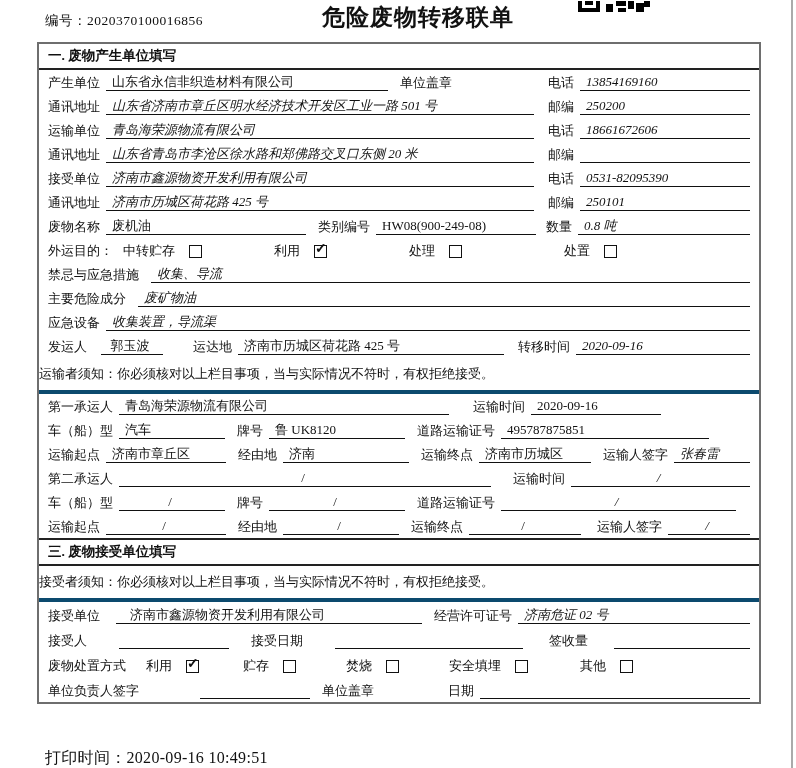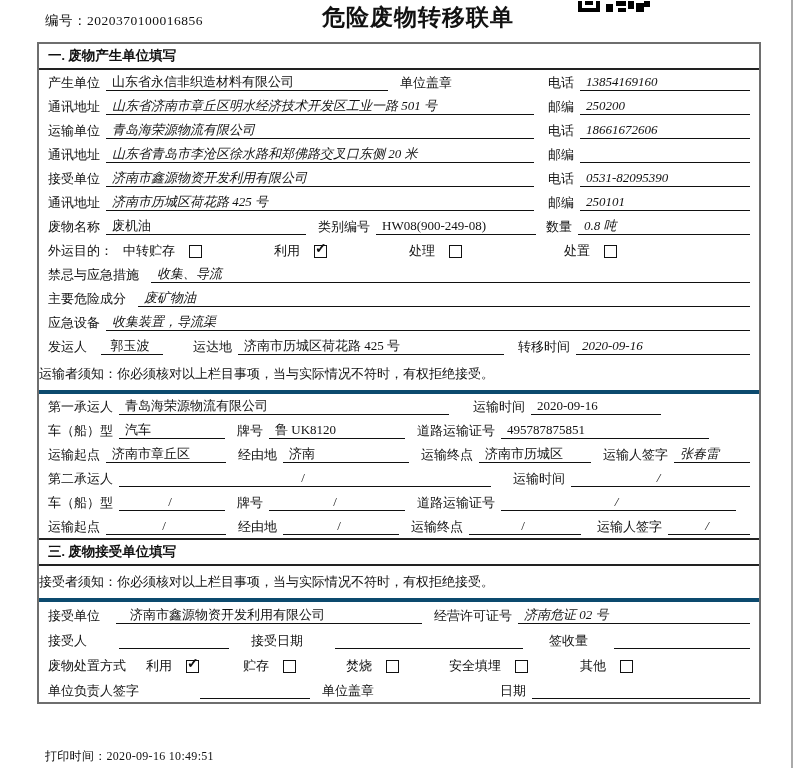--- a/index.html
+++ b/index.html
@@ -26,21 +26,21 @@
   .lbl{white-space:nowrap;padding-right:6px;line-height:16px;}
   .uv{border-bottom:1px solid #111;line-height:16px;padding:0 4px 0 6px;white-space:nowrap;overflow:visible;box-sizing:border-box;}
   .fill{flex:1;font-style:italic;}
   .ctr{text-align:center;padding-left:0;}
   .lgrp{display:flex;align-items:center;width:500px;flex:none;}
   
   .cb-item{display:flex;align-items:flex-end;white-space:nowrap;justify-content:space-between;}
   .cb{display:inline-block;width:11px;height:11px;border:1.5px solid #111;margin:0 0 1px 8px;position:relative;}
   .cb.checked::after{content:"✓";position:absolute;left:0px;top:-6px;font-size:14px;font-weight:bold;color:#111;}
   
-  .print-line{position:absolute;left:45px;top:748px;font-size:12px;letter-spacing:.3px;}
+  .print-line{position:absolute;left:45px;top:748px;font-size:16px;letter-spacing:.3px;}
 </style>
 </head>
 <body>
 
 <div class="page-edge"></div>
 
 <div class="doc-header">
   <div class="doc-number"><span>编号：</span><span>2020370100016856</span></div>
   <div class="doc-title">危险废物转移联单</div>
   <div class="qr-frag">
@@ -273,19 +273,19 @@
       <span class="cb-item" style="margin-left:52px">
         <span class="lbl">其他</span>
         <span class="cb"></span>
       </span>
     </div>
 
     <div class="row">
       <span class="lbl">单位负责人签字</span>
       <span class="uv" style="width:110px;margin-left:55px"></span>
       <span class="lbl" style="margin-left:12px">单位盖章</span>
-      <span class="lbl" style="margin-left:120px">日期</span>
+      <span class="lbl" style="margin-left:68px">日期</span>
       <span class="uv fill"></span>
     </div>
   </div>
 </div>
 
 <div class="print-line"><span>打印时间：</span><span>2020-09-16 10:49:51</span></div>
 
 </body></html>

